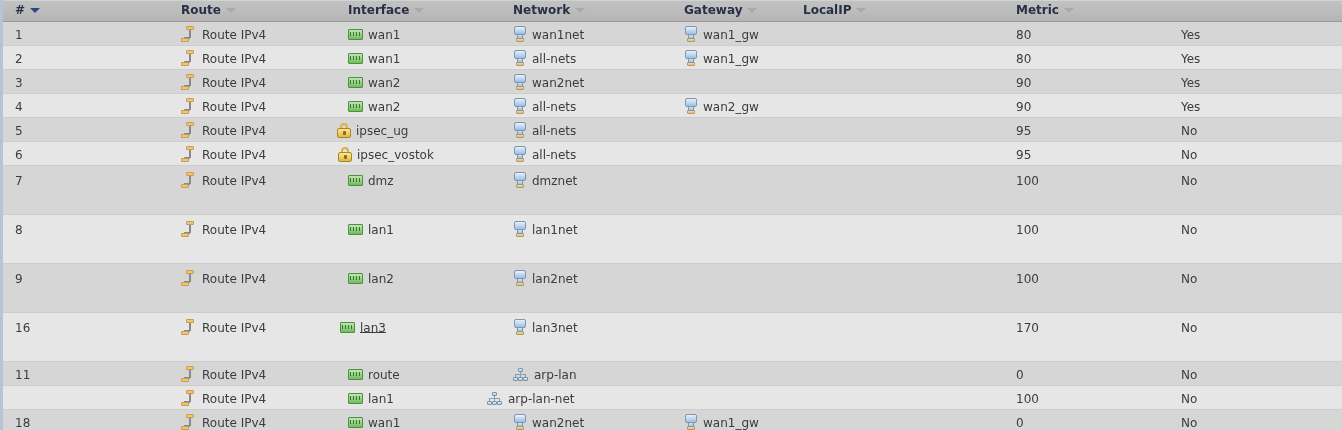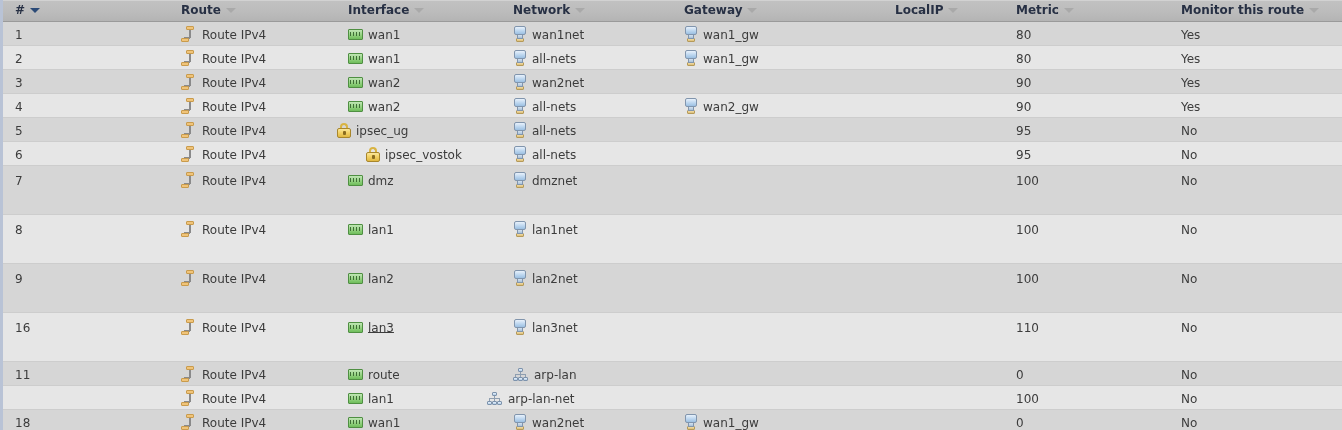--- a/index.html
+++ b/index.html
@@ -245,23 +245,22 @@
 <body>
 
 <div class="grid">
 
   <div class="ghead">
       <div class="hcell" style="left: 12px;"><span class="htxt">#</span><span class="sort-arrow active"></span></div>
       <div class="hcell" style="left: 178px;"><span class="htxt">Route</span><span class="sort-arrow"></span></div>
       <div class="hcell" style="left: 345px;"><span class="htxt">Interface</span><span class="sort-arrow"></span></div>
       <div class="hcell" style="left: 510px;"><span class="htxt">Network</span><span class="sort-arrow"></span></div>
       <div class="hcell" style="left: 681px;"><span class="htxt">Gateway</span><span class="sort-arrow"></span></div>
-      <div class="hcell" style="left: 892px;"><span class="htxt">LocalIP</span><span class="sort-arrow"></span></div>
+      <div class="hcell" style="left: 800px;"><span class="htxt">LocalIP</span><span class="sort-arrow"></span></div>
       <div class="hcell" style="left: 1013px;"><span class="htxt">Metric</span><span class="sort-arrow"></span></div>
-      <div class="hcell" style="left: 1178px;"><span class="htxt">Monitor this route</span><span class="sort-arrow"></span></div>
     </div>
 
   <div class="rows">
       <div class="grow odd h-std">
         <div class="cell" style="left: 12px;"><span class="lbl">1</span></div>
         <div class="cell" style="left: 178px;"><span class="ico ico-route"><span class="rleg"></span><span class="rbase"></span></span><span class="lbl">Route IPv4</span></div>
         <div class="cell" style="left: 345px;"><span class="ico ico-nic"></span><span class="lbl">wan1</span></div>
         <div class="cell" style="left: 510px;"><span class="ico ico-net"><span class="nfoot"></span></span><span class="lbl">wan1net</span></div>
         <div class="cell" style="left: 681px;"><span class="ico ico-net"><span class="nfoot"></span></span><span class="lbl">wan1_gw</span></div>
         <div class="cell" style="left: 1013px;"><span class="lbl">80</span></div>
@@ -297,21 +296,21 @@
         <div class="cell" style="left: 12px;"><span class="lbl">5</span></div>
         <div class="cell" style="left: 178px;"><span class="ico ico-route"><span class="rleg"></span><span class="rbase"></span></span><span class="lbl">Route IPv4</span></div>
         <div class="cell" style="left: 334px;"><span class="ico ico-lock"><span class="kh"></span></span><span class="lbl">ipsec_ug</span></div>
         <div class="cell" style="left: 510px;"><span class="ico ico-net"><span class="nfoot"></span></span><span class="lbl">all-nets</span></div>
         <div class="cell" style="left: 1013px;"><span class="lbl">95</span></div>
         <div class="cell" style="left: 1178px;"><span class="lbl">No</span></div>
       </div>
       <div class="grow even h-std">
         <div class="cell" style="left: 12px;"><span class="lbl">6</span></div>
         <div class="cell" style="left: 178px;"><span class="ico ico-route"><span class="rleg"></span><span class="rbase"></span></span><span class="lbl">Route IPv4</span></div>
-        <div class="cell" style="left: 363px;"><span class="ico ico-lock"><span class="kh"></span></span><span class="lbl">ipsec_vostok</span></div>
+        <div class="cell" style="left: 335px;"><span class="ico ico-lock"><span class="kh"></span></span><span class="lbl">ipsec_vostok</span></div>
         <div class="cell" style="left: 510px;"><span class="ico ico-net"><span class="nfoot"></span></span><span class="lbl">all-nets</span></div>
         <div class="cell" style="left: 1013px;"><span class="lbl">95</span></div>
         <div class="cell" style="left: 1178px;"><span class="lbl">No</span></div>
       </div>
       <div class="grow odd h-tall">
         <div class="cell" style="left: 12px;"><span class="lbl">7</span></div>
         <div class="cell" style="left: 178px;"><span class="ico ico-route"><span class="rleg"></span><span class="rbase"></span></span><span class="lbl">Route IPv4</span></div>
         <div class="cell" style="left: 345px;"><span class="ico ico-nic"></span><span class="lbl">dmz</span></div>
         <div class="cell" style="left: 510px;"><span class="ico ico-net"><span class="nfoot"></span></span><span class="lbl">dmznet</span></div>
         <div class="cell" style="left: 1013px;"><span class="lbl">100</span></div>
@@ -329,23 +328,23 @@
         <div class="cell" style="left: 12px;"><span class="lbl">9</span></div>
         <div class="cell" style="left: 178px;"><span class="ico ico-route"><span class="rleg"></span><span class="rbase"></span></span><span class="lbl">Route IPv4</span></div>
         <div class="cell" style="left: 345px;"><span class="ico ico-nic"></span><span class="lbl">lan2</span></div>
         <div class="cell" style="left: 510px;"><span class="ico ico-net"><span class="nfoot"></span></span><span class="lbl">lan2net</span></div>
         <div class="cell" style="left: 1013px;"><span class="lbl">100</span></div>
         <div class="cell" style="left: 1178px;"><span class="lbl">No</span></div>
       </div>
       <div class="grow even h-tall">
         <div class="cell" style="left: 12px;"><span class="lbl">16</span></div>
         <div class="cell" style="left: 178px;"><span class="ico ico-route"><span class="rleg"></span><span class="rbase"></span></span><span class="lbl">Route IPv4</span></div>
-        <div class="cell" style="left: 345px; text-decoration: underline;"><span class="ico ico-nic"></span><span class="lbl">lan3</span></div>
+        <div class="cell" style="left: 337px; text-decoration: underline;"><span class="ico ico-nic"></span><span class="lbl">lan3</span></div>
         <div class="cell" style="left: 510px;"><span class="ico ico-net"><span class="nfoot"></span></span><span class="lbl">lan3net</span></div>
-        <div class="cell" style="left: 1013px;"><span class="lbl">110</span></div>
+        <div class="cell" style="left: 1013px;"><span class="lbl">170</span></div>
         <div class="cell" style="left: 1178px;"><span class="lbl">No</span></div>
       </div>
       <div class="grow odd h-std">
         <div class="cell" style="left: 12px;"><span class="lbl">11</span></div>
         <div class="cell" style="left: 178px;"><span class="ico ico-route"><span class="rleg"></span><span class="rbase"></span></span><span class="lbl">Route IPv4</span></div>
         <div class="cell" style="left: 345px;"><span class="ico ico-nic"></span><span class="lbl">route</span></div>
         <div class="cell" style="left: 510px;"><span class="ico ico-arp"><span class="node n-top"></span><span class="bar b-v"></span><span class="bar b-h"></span><span class="bar b-l"></span><span class="bar b-m"></span><span class="bar b-r"></span><span class="node n-bl"></span><span class="node n-bm"></span><span class="node n-br"></span></span><span class="lbl">arp-lan</span></div>
         <div class="cell" style="left: 1013px;"><span class="lbl">0</span></div>
         <div class="cell" style="left: 1178px;"><span class="lbl">No</span></div>
       </div>

